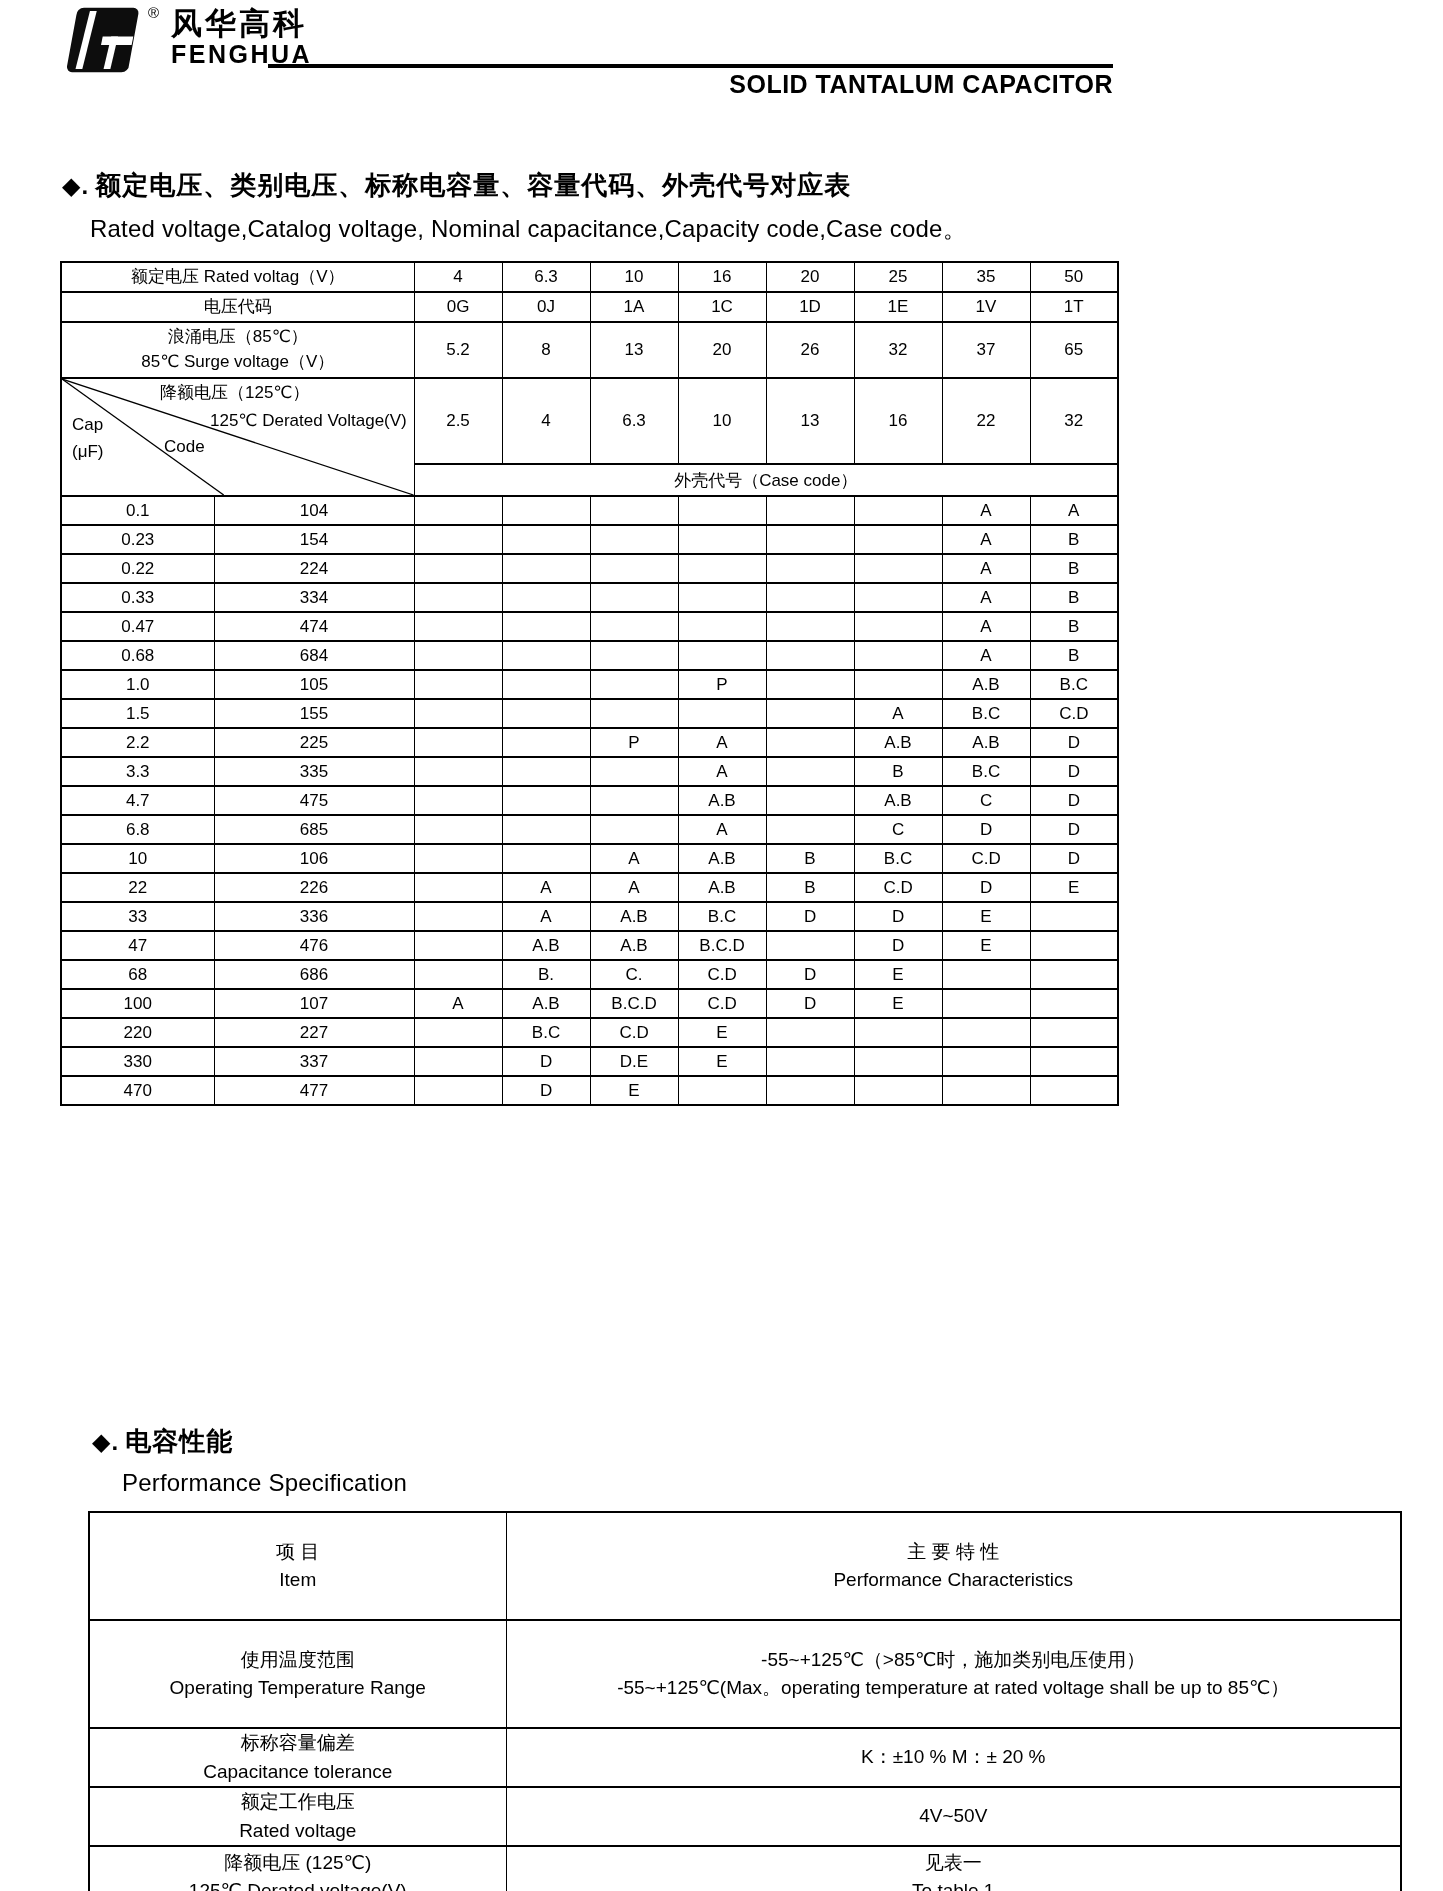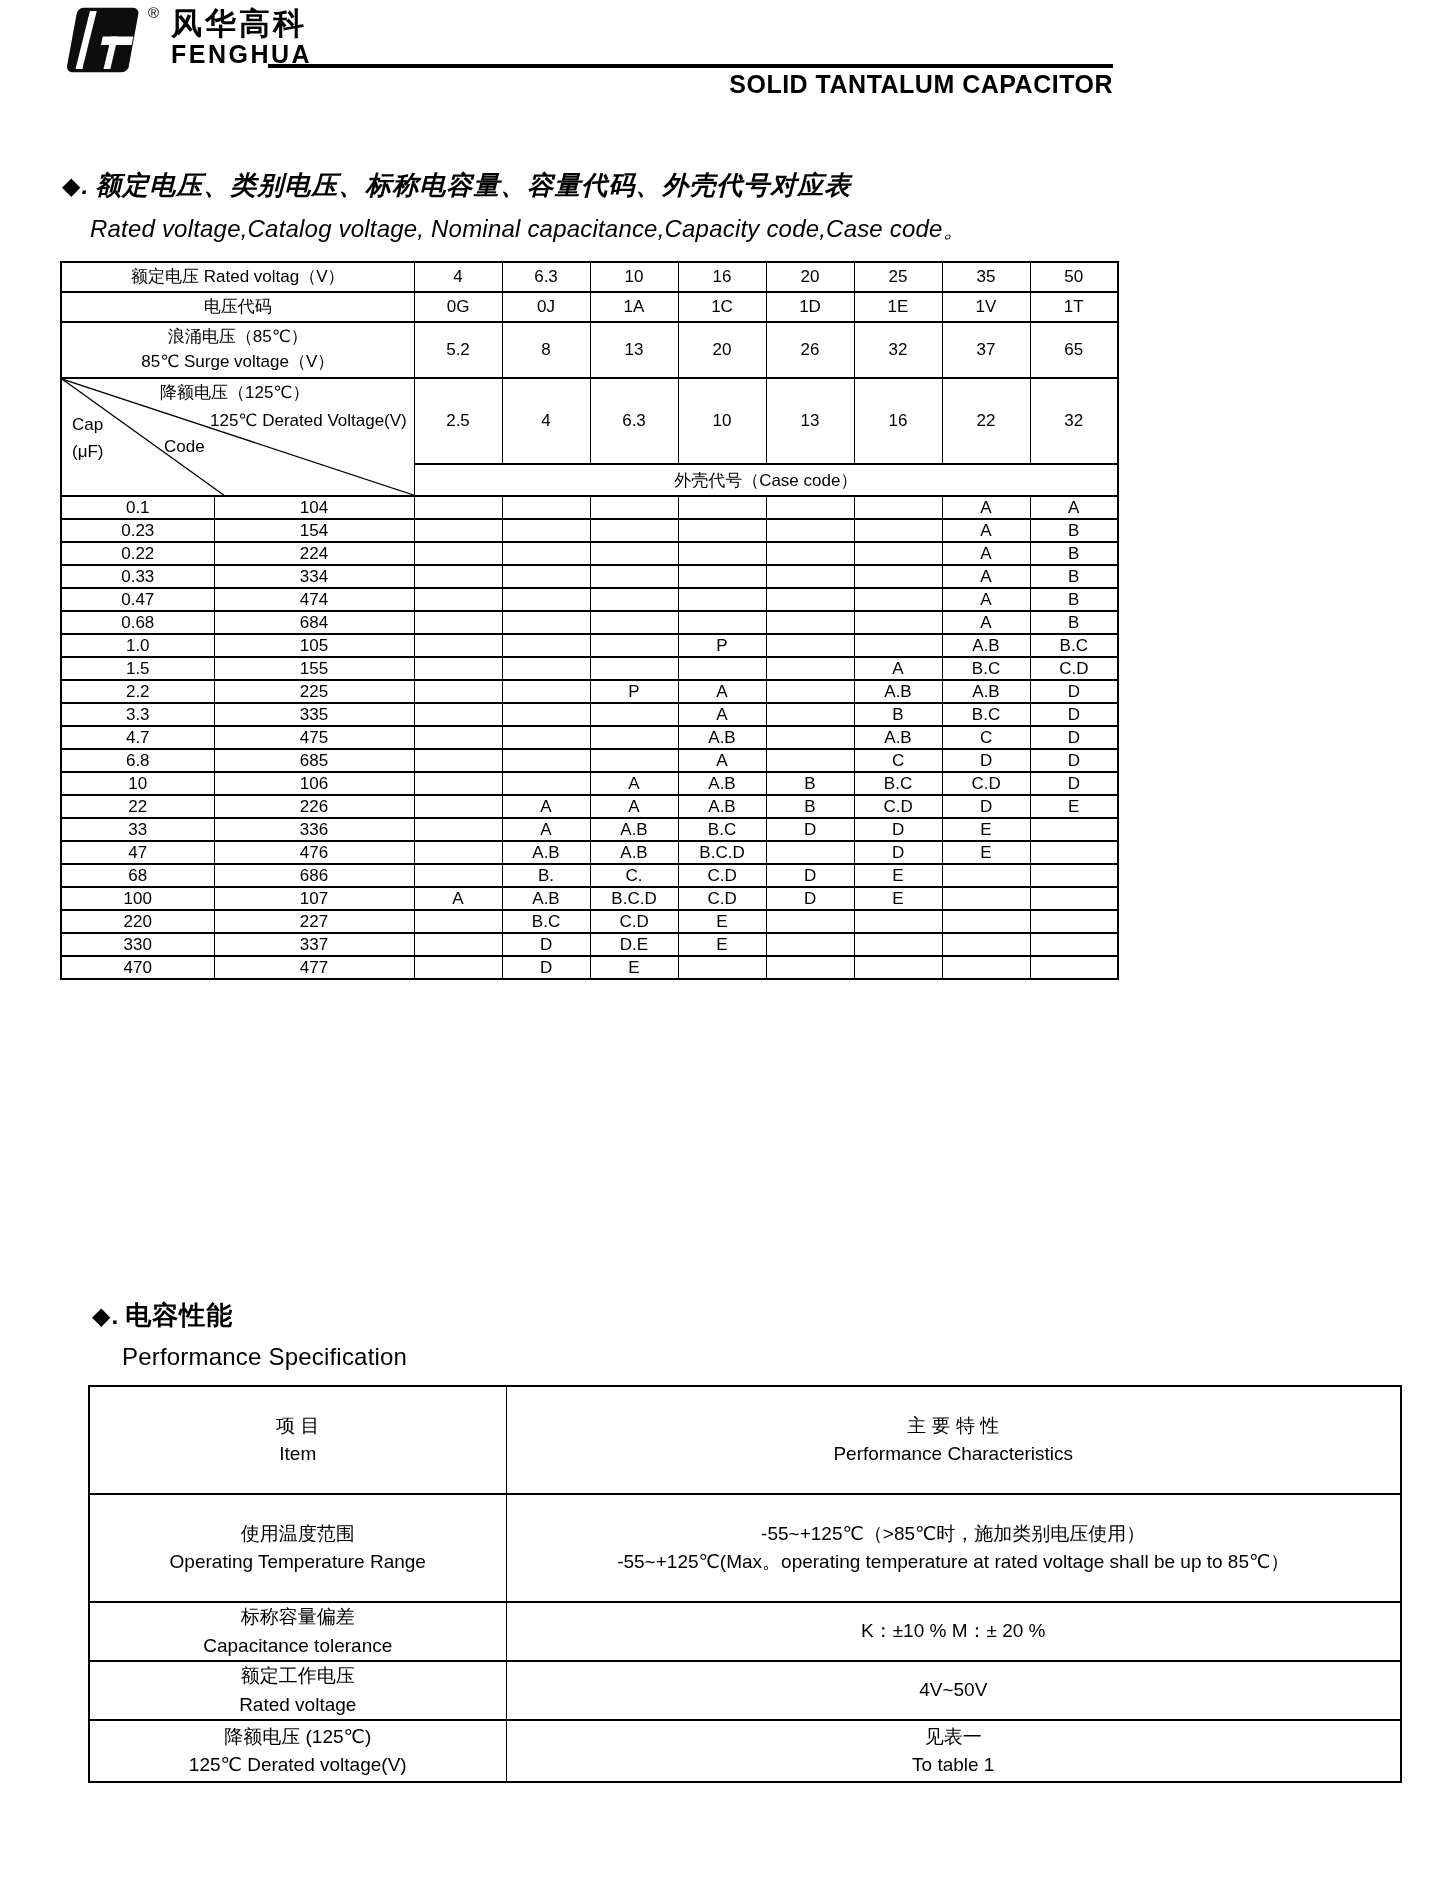--- a/index.html
+++ b/index.html
@@ -12,39 +12,39 @@
   .header{position:relative;height:84px;}
   .logo{position:absolute;left:58px;top:6px;display:flex;align-items:flex-start;gap:12px;}
   .logo-mark{width:86px;height:68px;}
   .logo-reg{font-size:15px;margin-left:-8px;margin-top:-2px;}
   .logo-text{padding-top:2px;line-height:1;}
   .logo-cn{font-size:31px;font-weight:bold;letter-spacing:3px;}
   .logo-en{font-size:25px;font-weight:bold;letter-spacing:2.5px;margin-top:3px;}
   .header-title{position:absolute;right:330px;top:26px;font-size:25px;font-weight:bold;letter-spacing:.5px;margin-top:44px;}
   .header-rule{position:absolute;left:268px;right:330px;top:64px;height:4px;background:#000;}
   
-  .sec1{margin:84px 1px 0 62px;font-style:italic;}
+  .sec1{margin:84px 1px 0 62px;}
   .sec-line-cn{font-size:26px;font-weight:600;letter-spacing:1px;}
   .bullet{font-size:24px;margin-right:6px;}
   .sec-line-en{font-size:24px;margin:10px 0 0 28px;letter-spacing:.2px;}
   .sec2{margin:318px 0 0 92px;}
   .sec2 .sec-line-en{margin-left:30px;}
   
   table{border-collapse:collapse;table-layout:fixed;padding-left:35px;}
   td{border:1px solid #000;border-top-width:2px;border-bottom-width:2px;
      text-align:center;vertical-align:middle;padding:0 2px;overflow:hidden;}
   
   .t1{margin:16px 0 0 60px;width:1057px;border:2px solid #000;font-size:17px;}
   .t1 .lab{line-height:1.45;}
   .t1 .r1{height:30px;}
   .t1 .r2{height:30px;}
   .t1 .r3{height:56px;}
   .t1 .r4{height:86px;}
   .t1 .r5{height:32px;}
-  .t1 .dr{height:23px;}
+  .t1 .dr{height:29px;}
   .diag-cell{position:relative;padding:0;}
   .diag-cell svg{position:absolute;left:0;top:0;width:100%;height:100%;display:block;}
   .diag-lab{position:absolute;white-space:nowrap;font-size:17px;line-height:1.2;}
   .diag-cn{left:98px;top:4px;}
   .diag-en{left:148px;top:32px;}
   .diag-cap{left:10px;top:32px;text-align:left;line-height:27px;}
   .diag-code{left:102px;top:58px;}
   
   .t2{margin:14px 0 0 88px;width:1312px;border:2px solid #000;font-size:19px;}
   .t2 .hd{height:54px;line-height:1.45;}

